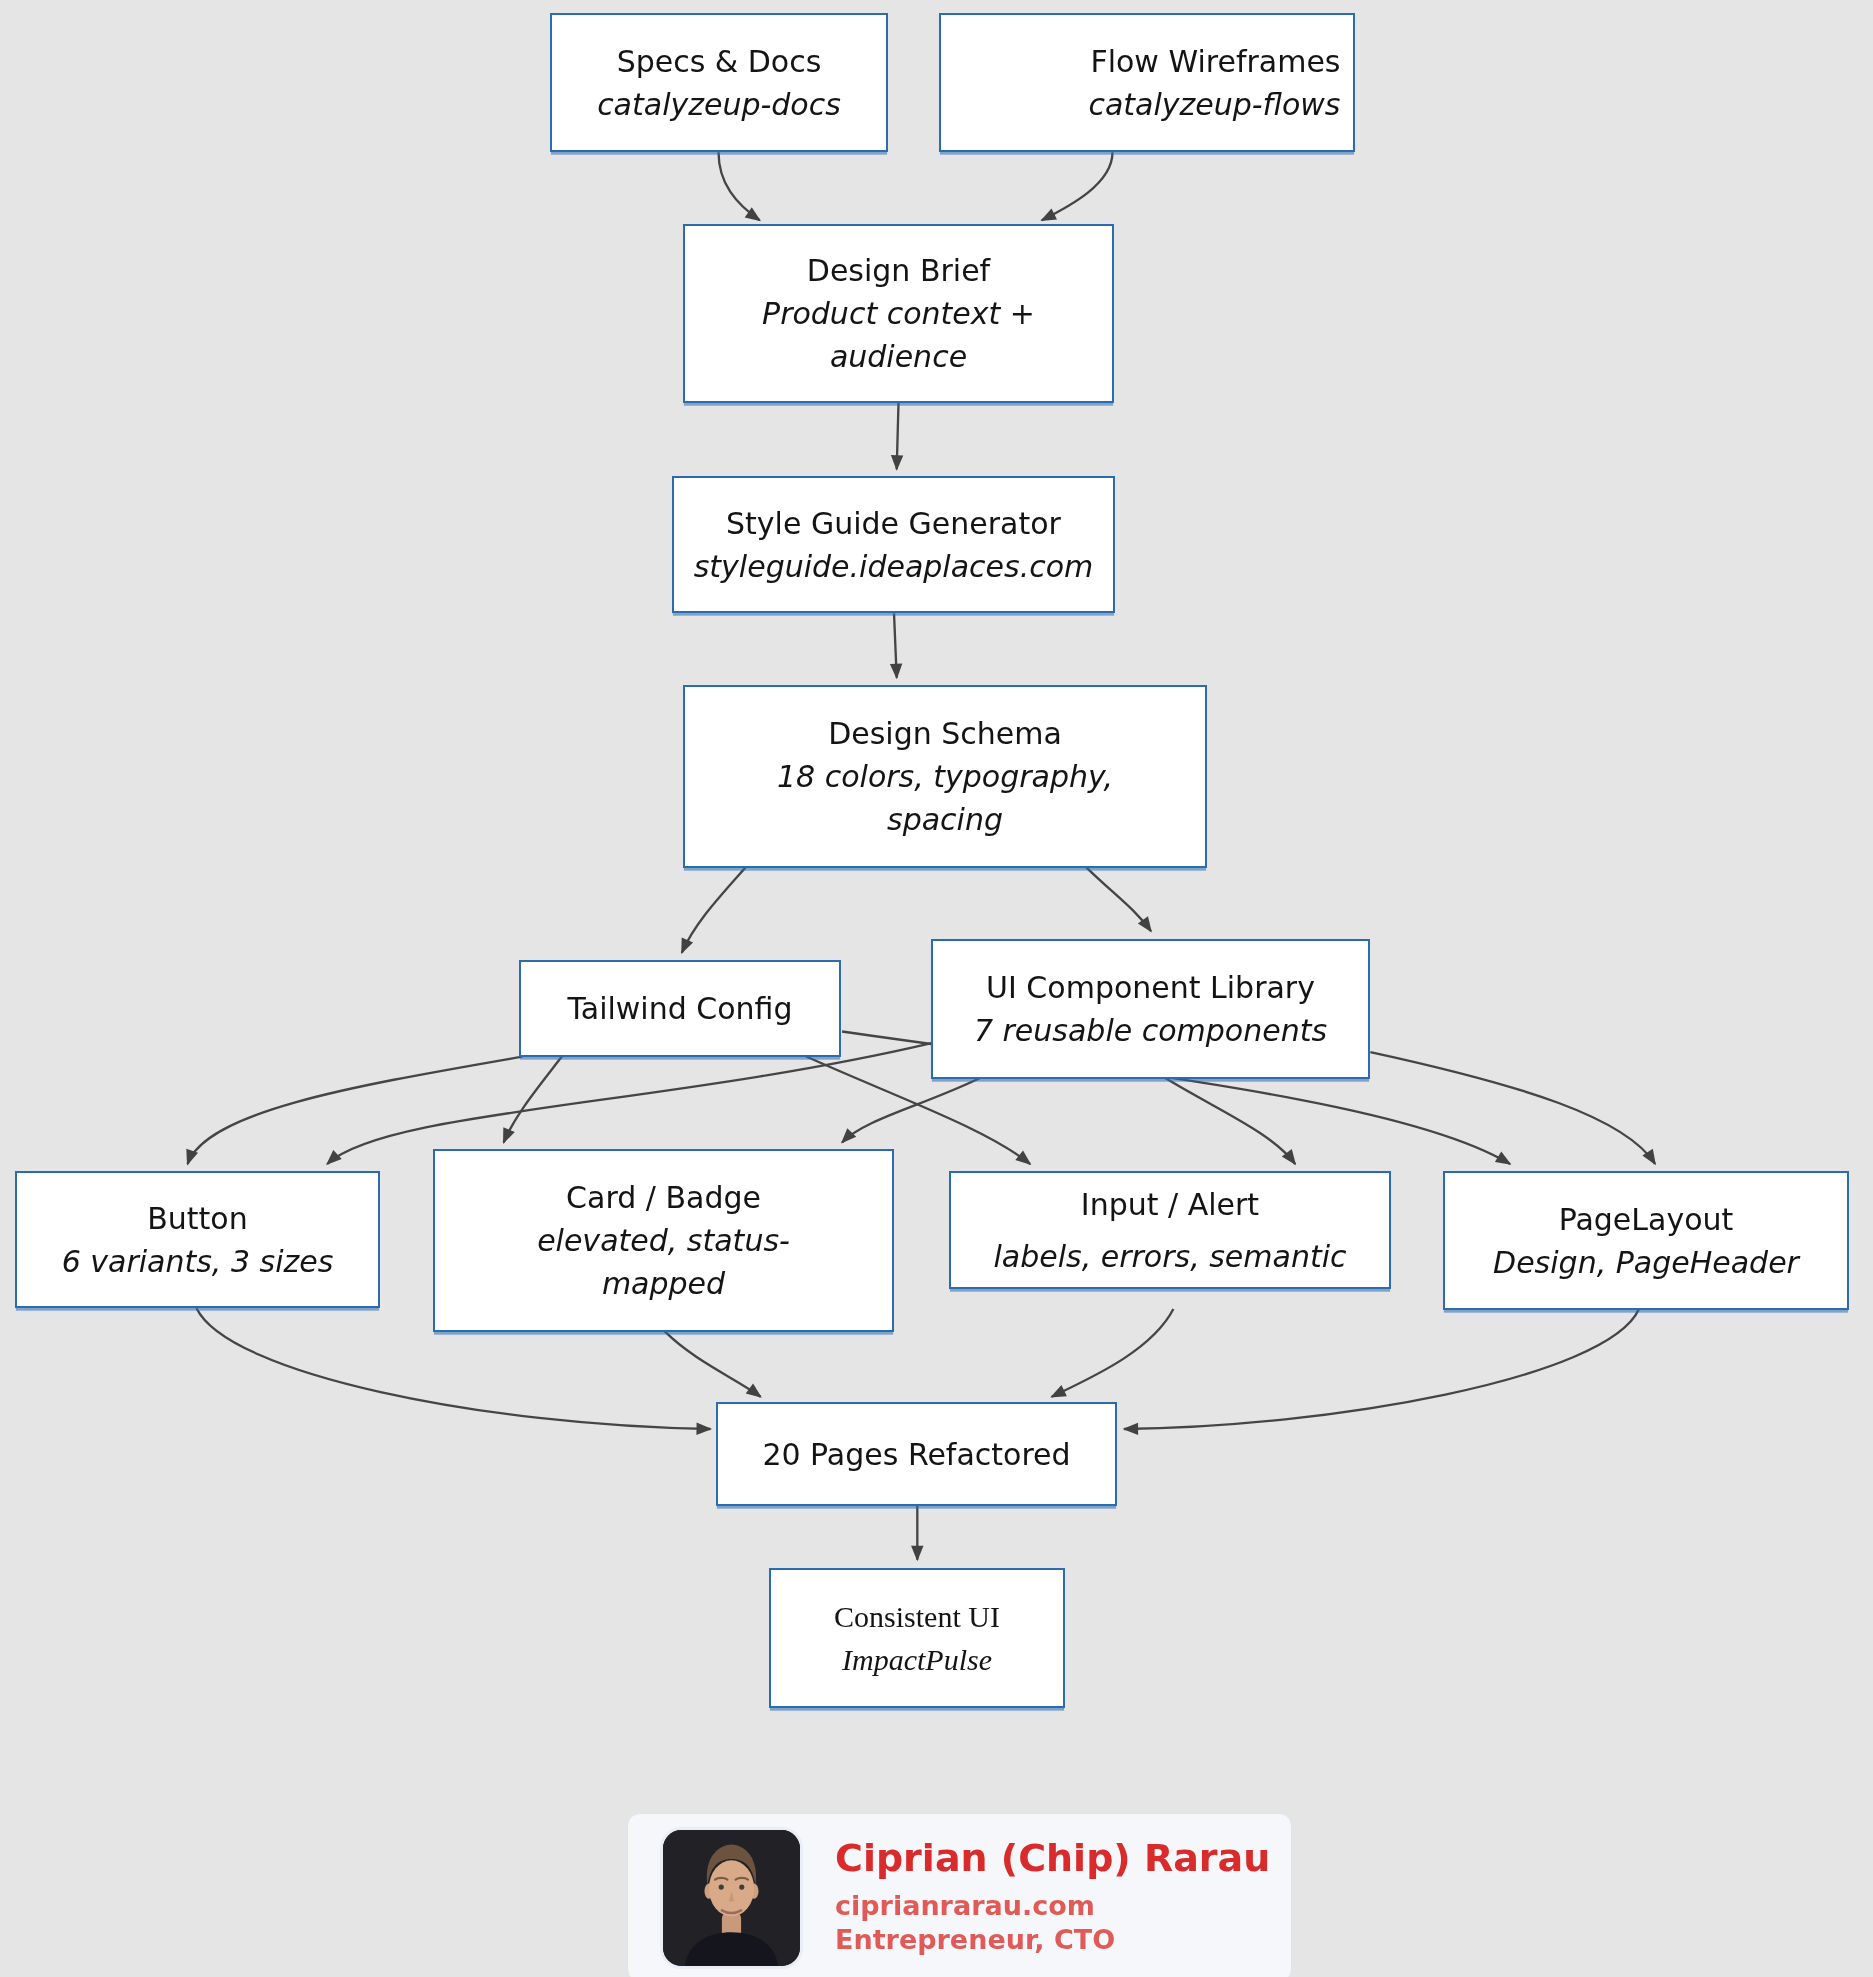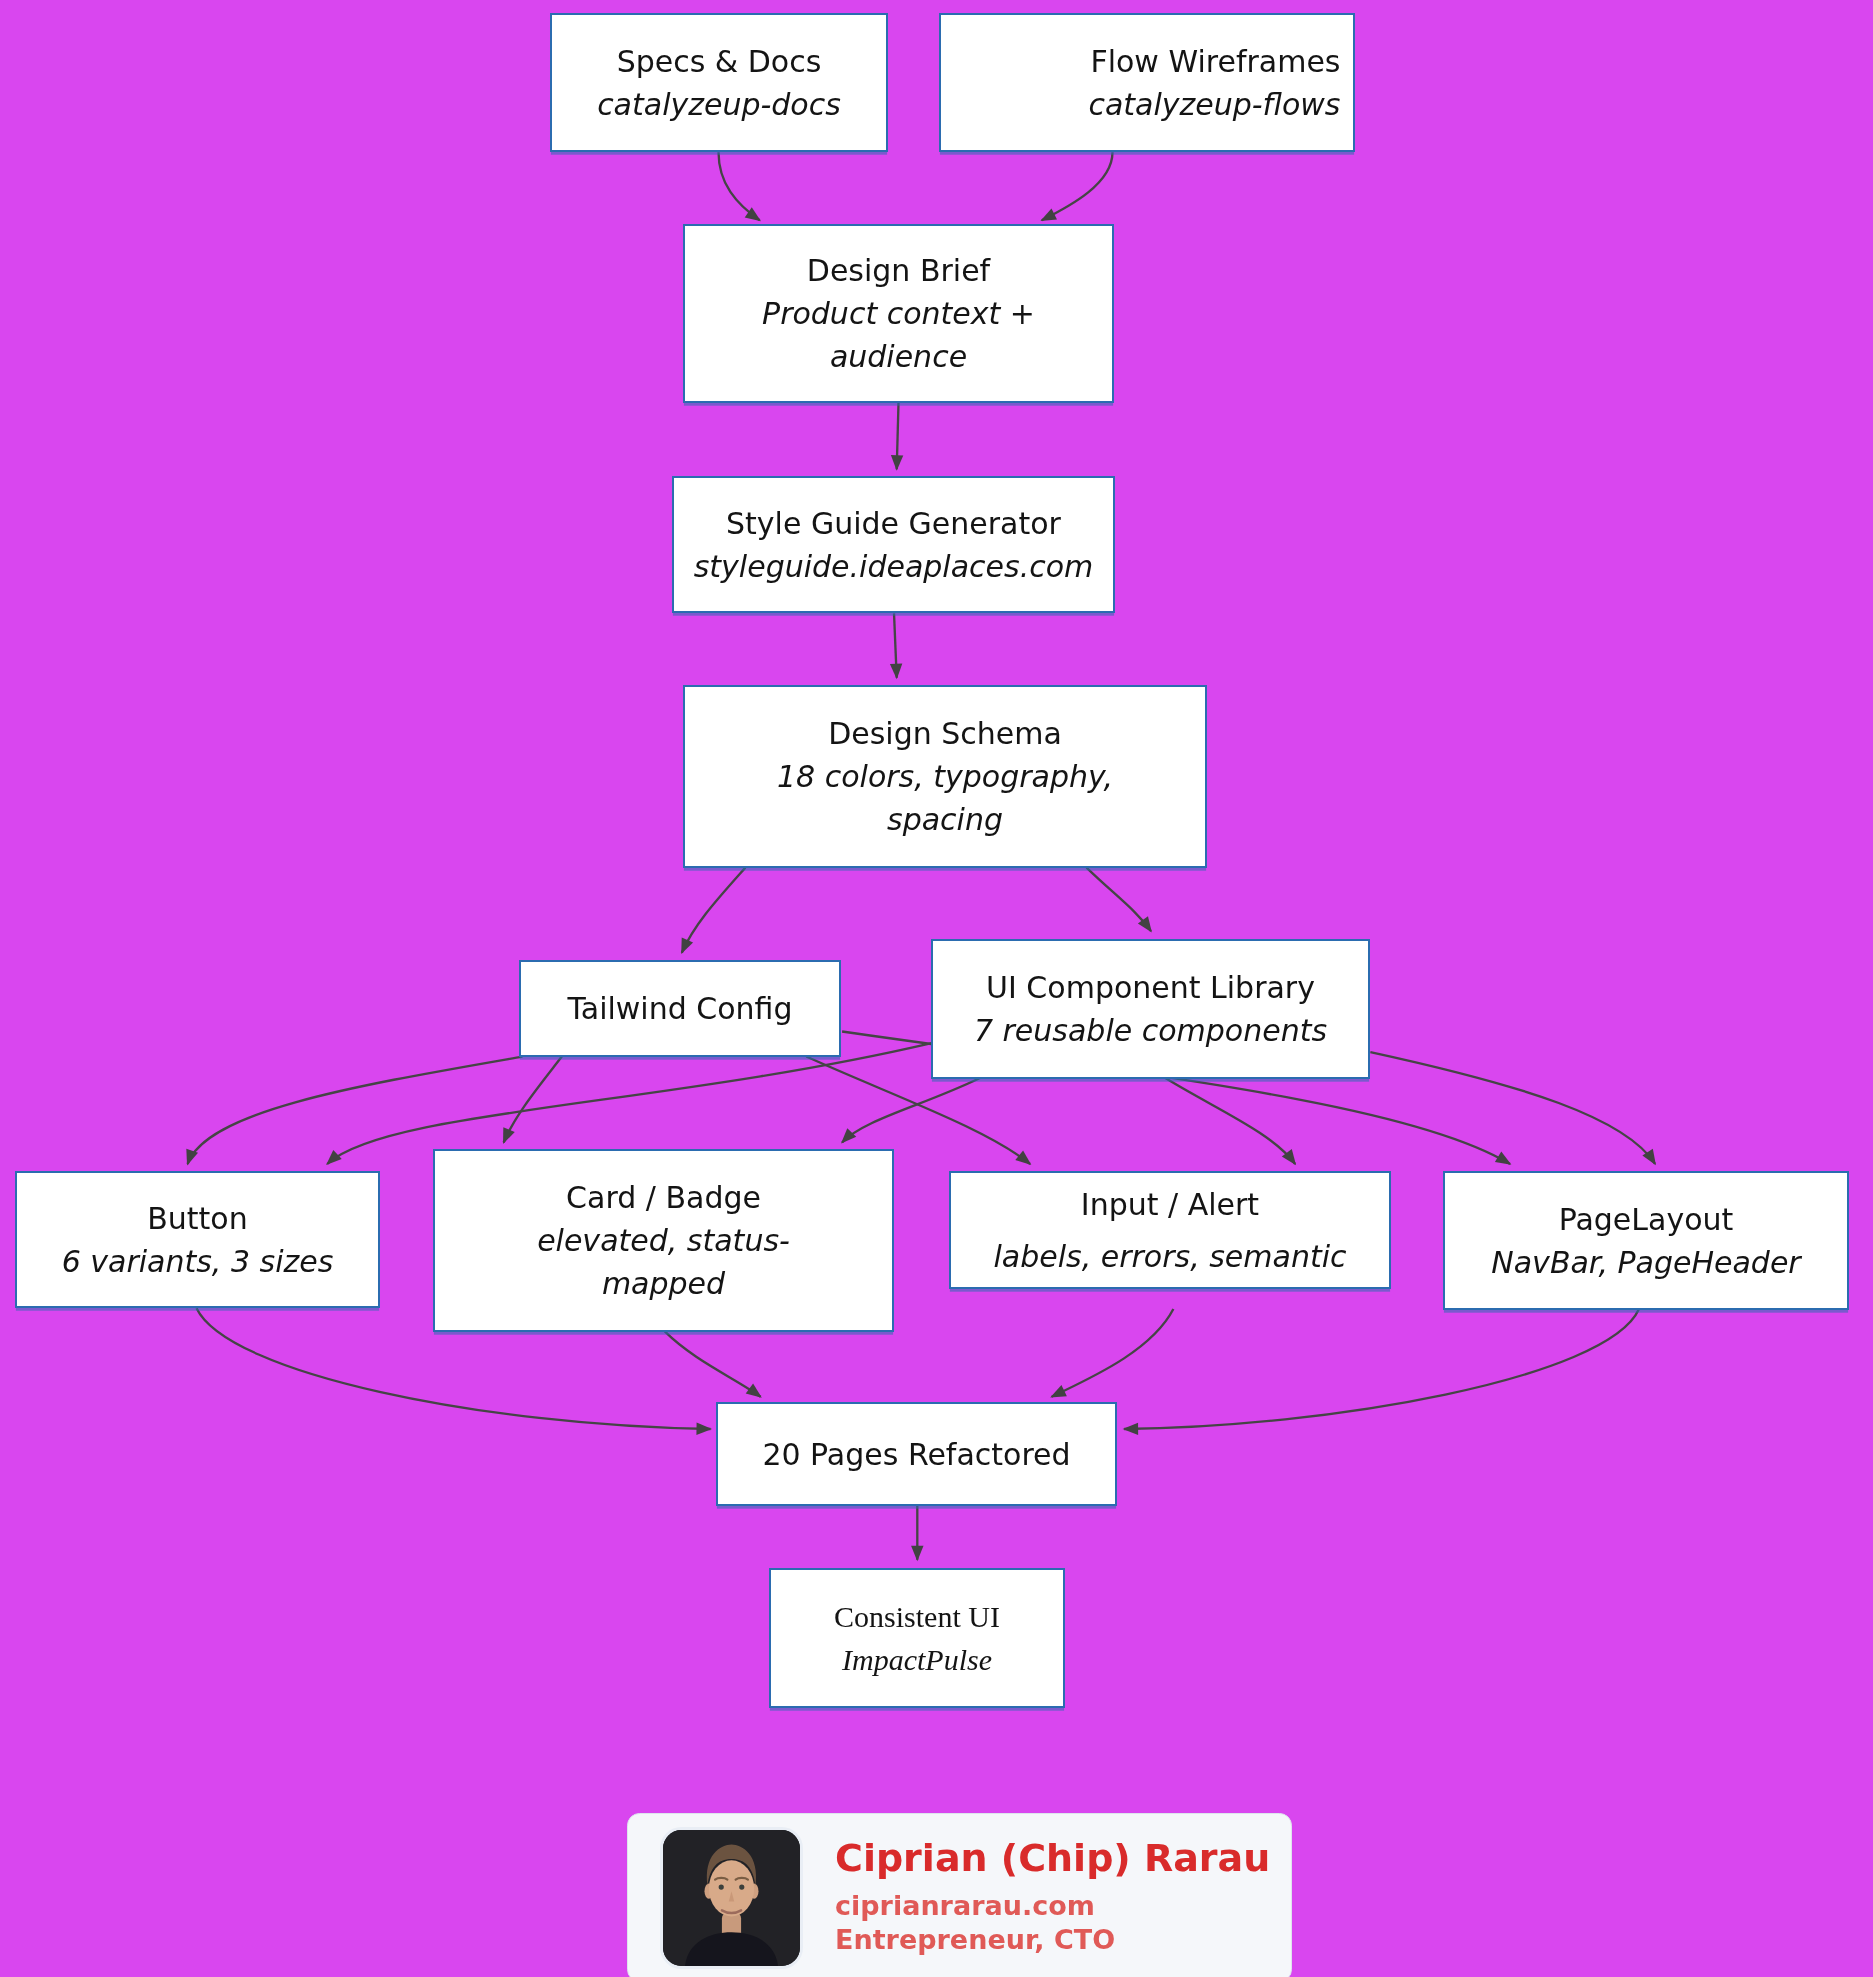--- a/index.html
+++ b/index.html
@@ -1,19 +1,19 @@
 <!DOCTYPE html>
 <html style="font-size:14.3px"><head>
 <meta charset="utf-8">
 <style>
   html,body{margin:0;padding:0;background:#ffffff;}
   #canvas{
     position:relative;
     width:1874px;height:1977px;
-    background:#d946ef;
+    background:#e5e5e5;
     font-family:"DejaVu Sans","Liberation Sans",sans-serif;
     overflow:hidden;
   }
   #edge-layer{position:absolute;left:0;top:0;width:1874px;height:1977px;}
   .edge{fill:none;stroke:#454545;stroke-width:2.6px;}
   .node{
     position:absolute;box-sizing:border-box;
     background:#ffffff;border:2.7px solid #2b6cb0;
     box-shadow:0 3.6px 0 -0.9px rgba(43,108,176,.55);
     display:flex;flex-direction:column;align-items:center;justify-content:center;
@@ -108,21 +108,21 @@
     <div class="node-title">Card / Badge</div>
     <div class="node-sub">elevated, status-
 mapped</div>
   </div>
   <div class="node" style="left: 949px; top: 1171px; width: 442px; height: 118px; gap: 9px;">
     <div class="node-title">Input / Alert</div>
     <div class="node-sub">labels, errors, semantic</div>
   </div>
   <div class="node" style="left: 1443px; top: 1171px; width: 406px; height: 139px;">
     <div class="node-title">PageLayout</div>
-    <div class="node-sub">NavBar, PageHeader</div>
+    <div class="node-sub">Design, PageHeader</div>
   </div>
   <div class="node" style="left: 716px; top: 1402px; width: 401px; height: 104px;">
     <div class="node-title">20 Pages Refactored</div>
 
   </div>
   <div class="node" style="left: 769px; top: 1568px; width: 296px; height: 140px; font-family: Liberation Serif, serif;">
     <div class="node-title">Consistent UI</div>
     <div class="node-sub">ImpactPulse</div>
   </div>
 

